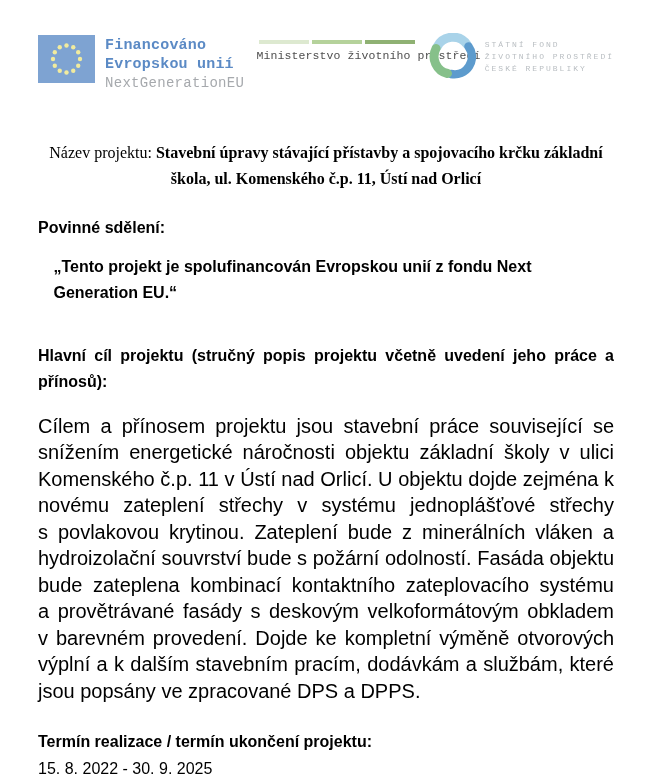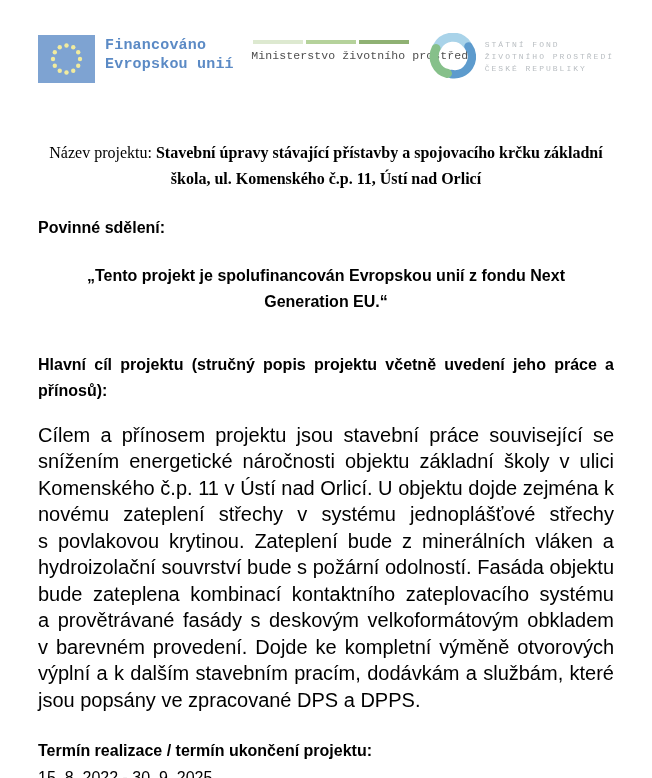--- a/index.html
+++ b/index.html
@@ -87,23 +87,22 @@
   }
 
   .heading-left {
     margin-top: 23px;
     font-weight: bold;
     font-size: 16px;
     line-height: 26.5px;
   }
 
   .quote {
-    margin: 21px auto 0;
+    margin: 12px auto 0;
     max-width: 545px;
-    text-align: center;
     font-weight: bold;
     font-size: 16px;
     line-height: 26.5px;
   }
 
   .heading-justified {
     margin-top: 36px;
     font-weight: bold;
     font-size: 16px;
     line-height: 26.5px;
@@ -145,20 +144,21 @@
           <circle cx="21.75" cy="35.7" r="2.2"></circle>
           <circle cx="16.8" cy="30.75" r="2.2"></circle>
           <circle cx="15" cy="24" r="2.2"></circle>
           <circle cx="16.8" cy="17.25" r="2.2"></circle>
           <circle cx="21.75" cy="12.3" r="2.2"></circle>
         </g>
       </svg>
       <div class="eu-text">
         <div class="l1">Financováno</div>
         <div class="l2">Evropskou unií</div>
+        <div class="l3">NextGenerationEU</div>
       </div>
     </div>
 
     <div class="ministry-logo">
       <div class="ministry-bars">
         <span class="b1"></span>
           <span class="b2"></span>
           <span class="b3"></span>
       </div>
       <div class="ministry-label">Ministerstvo životního prostředí</div>

